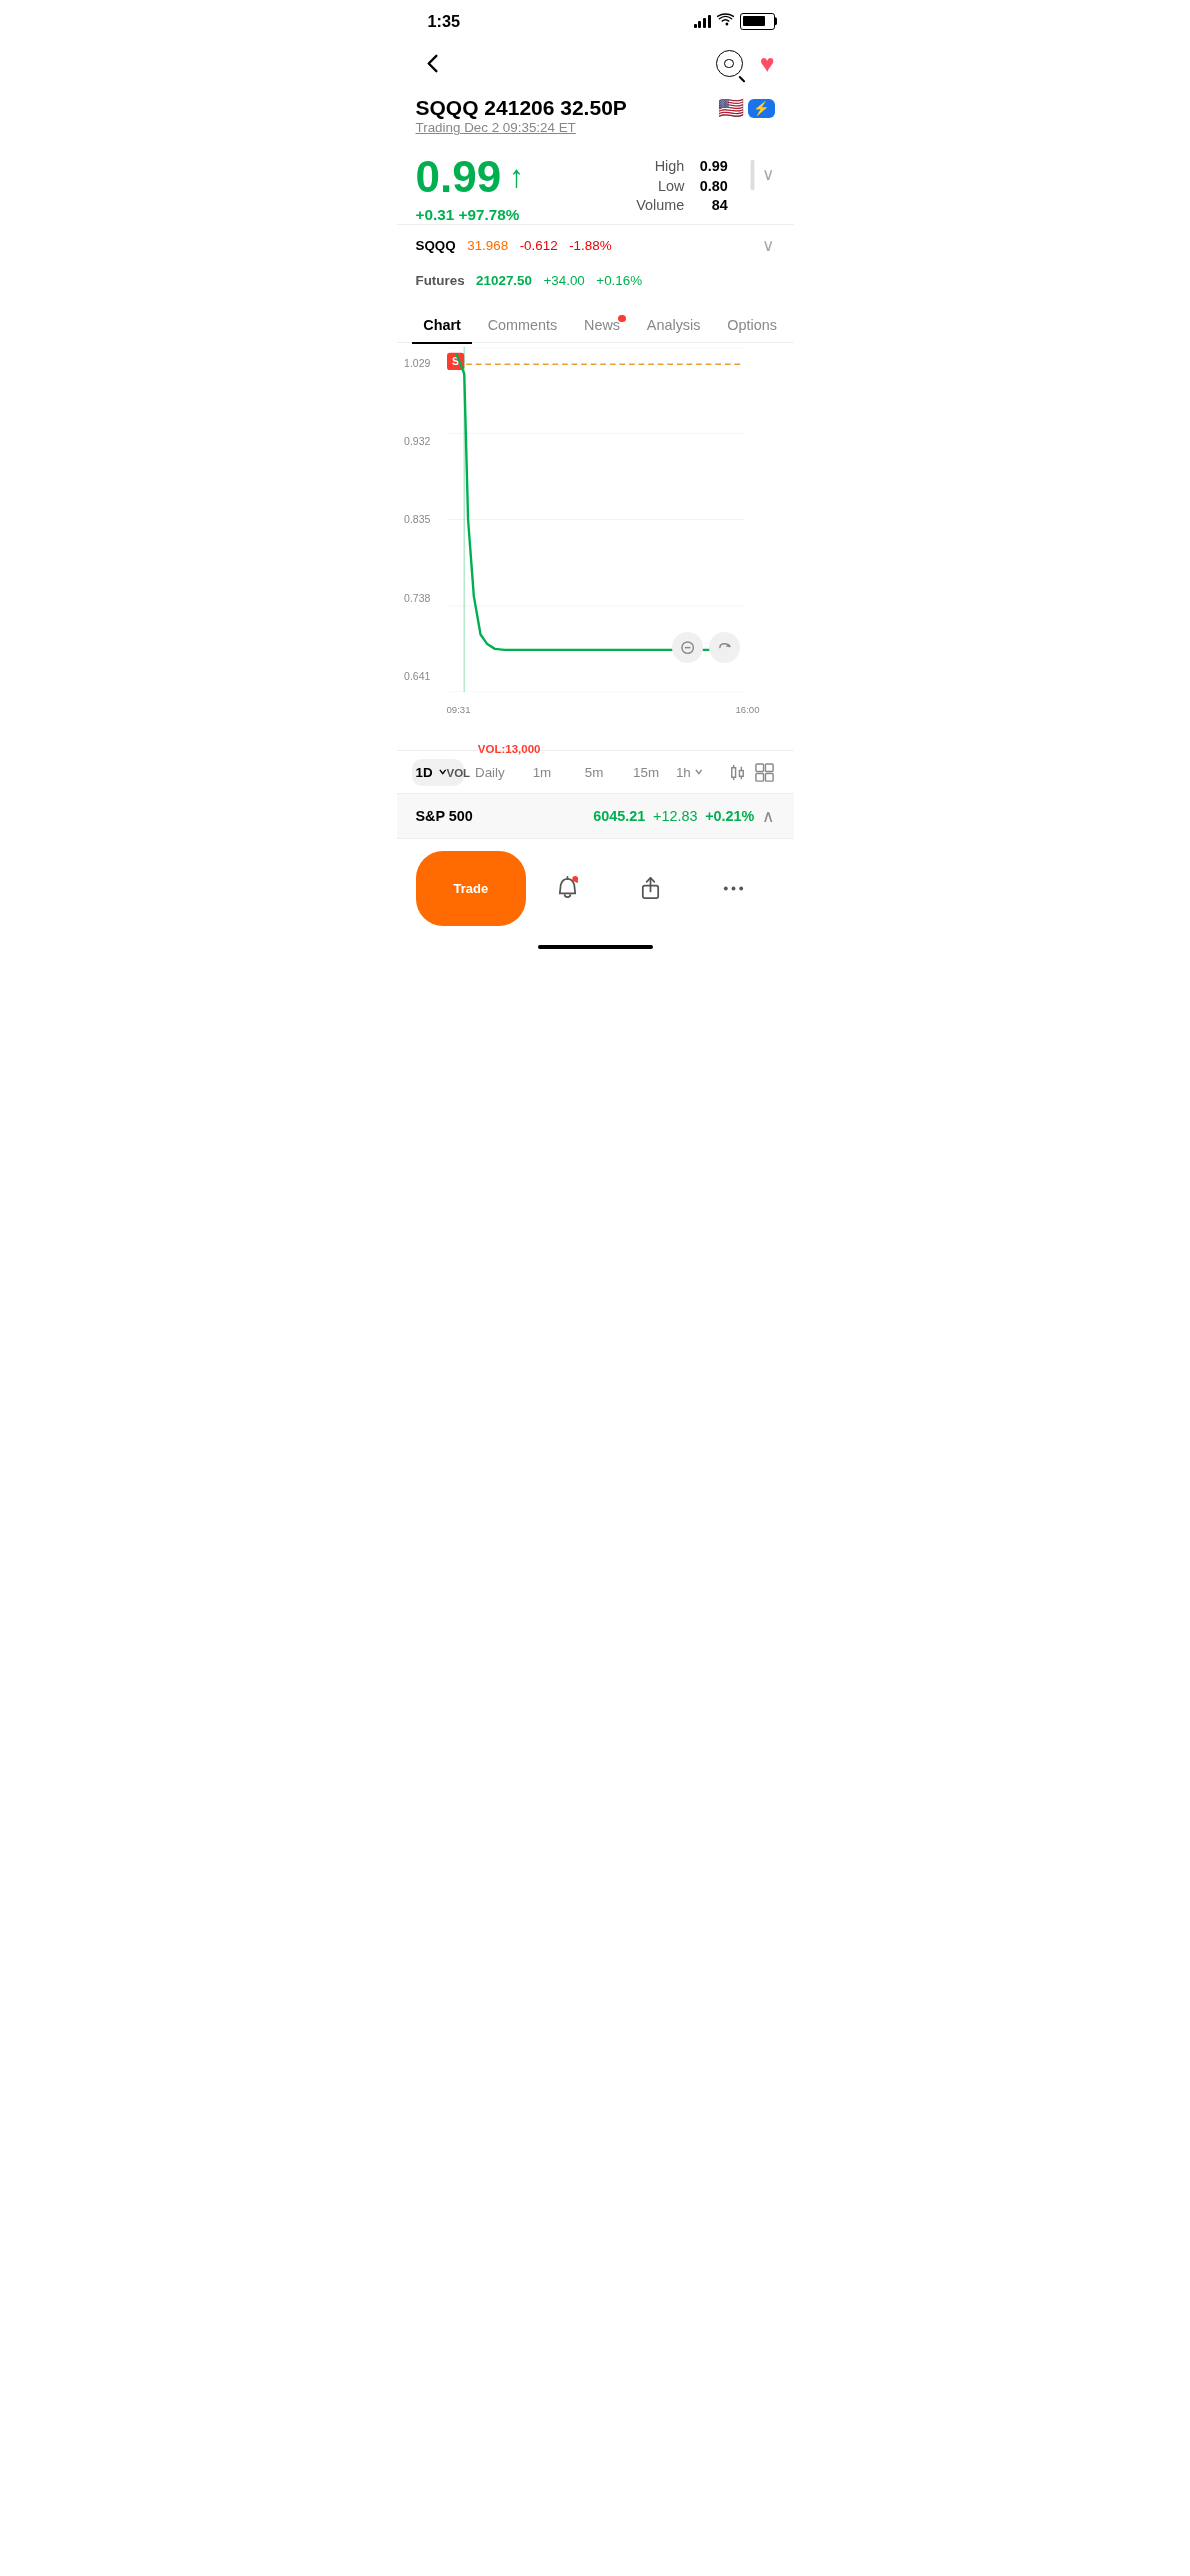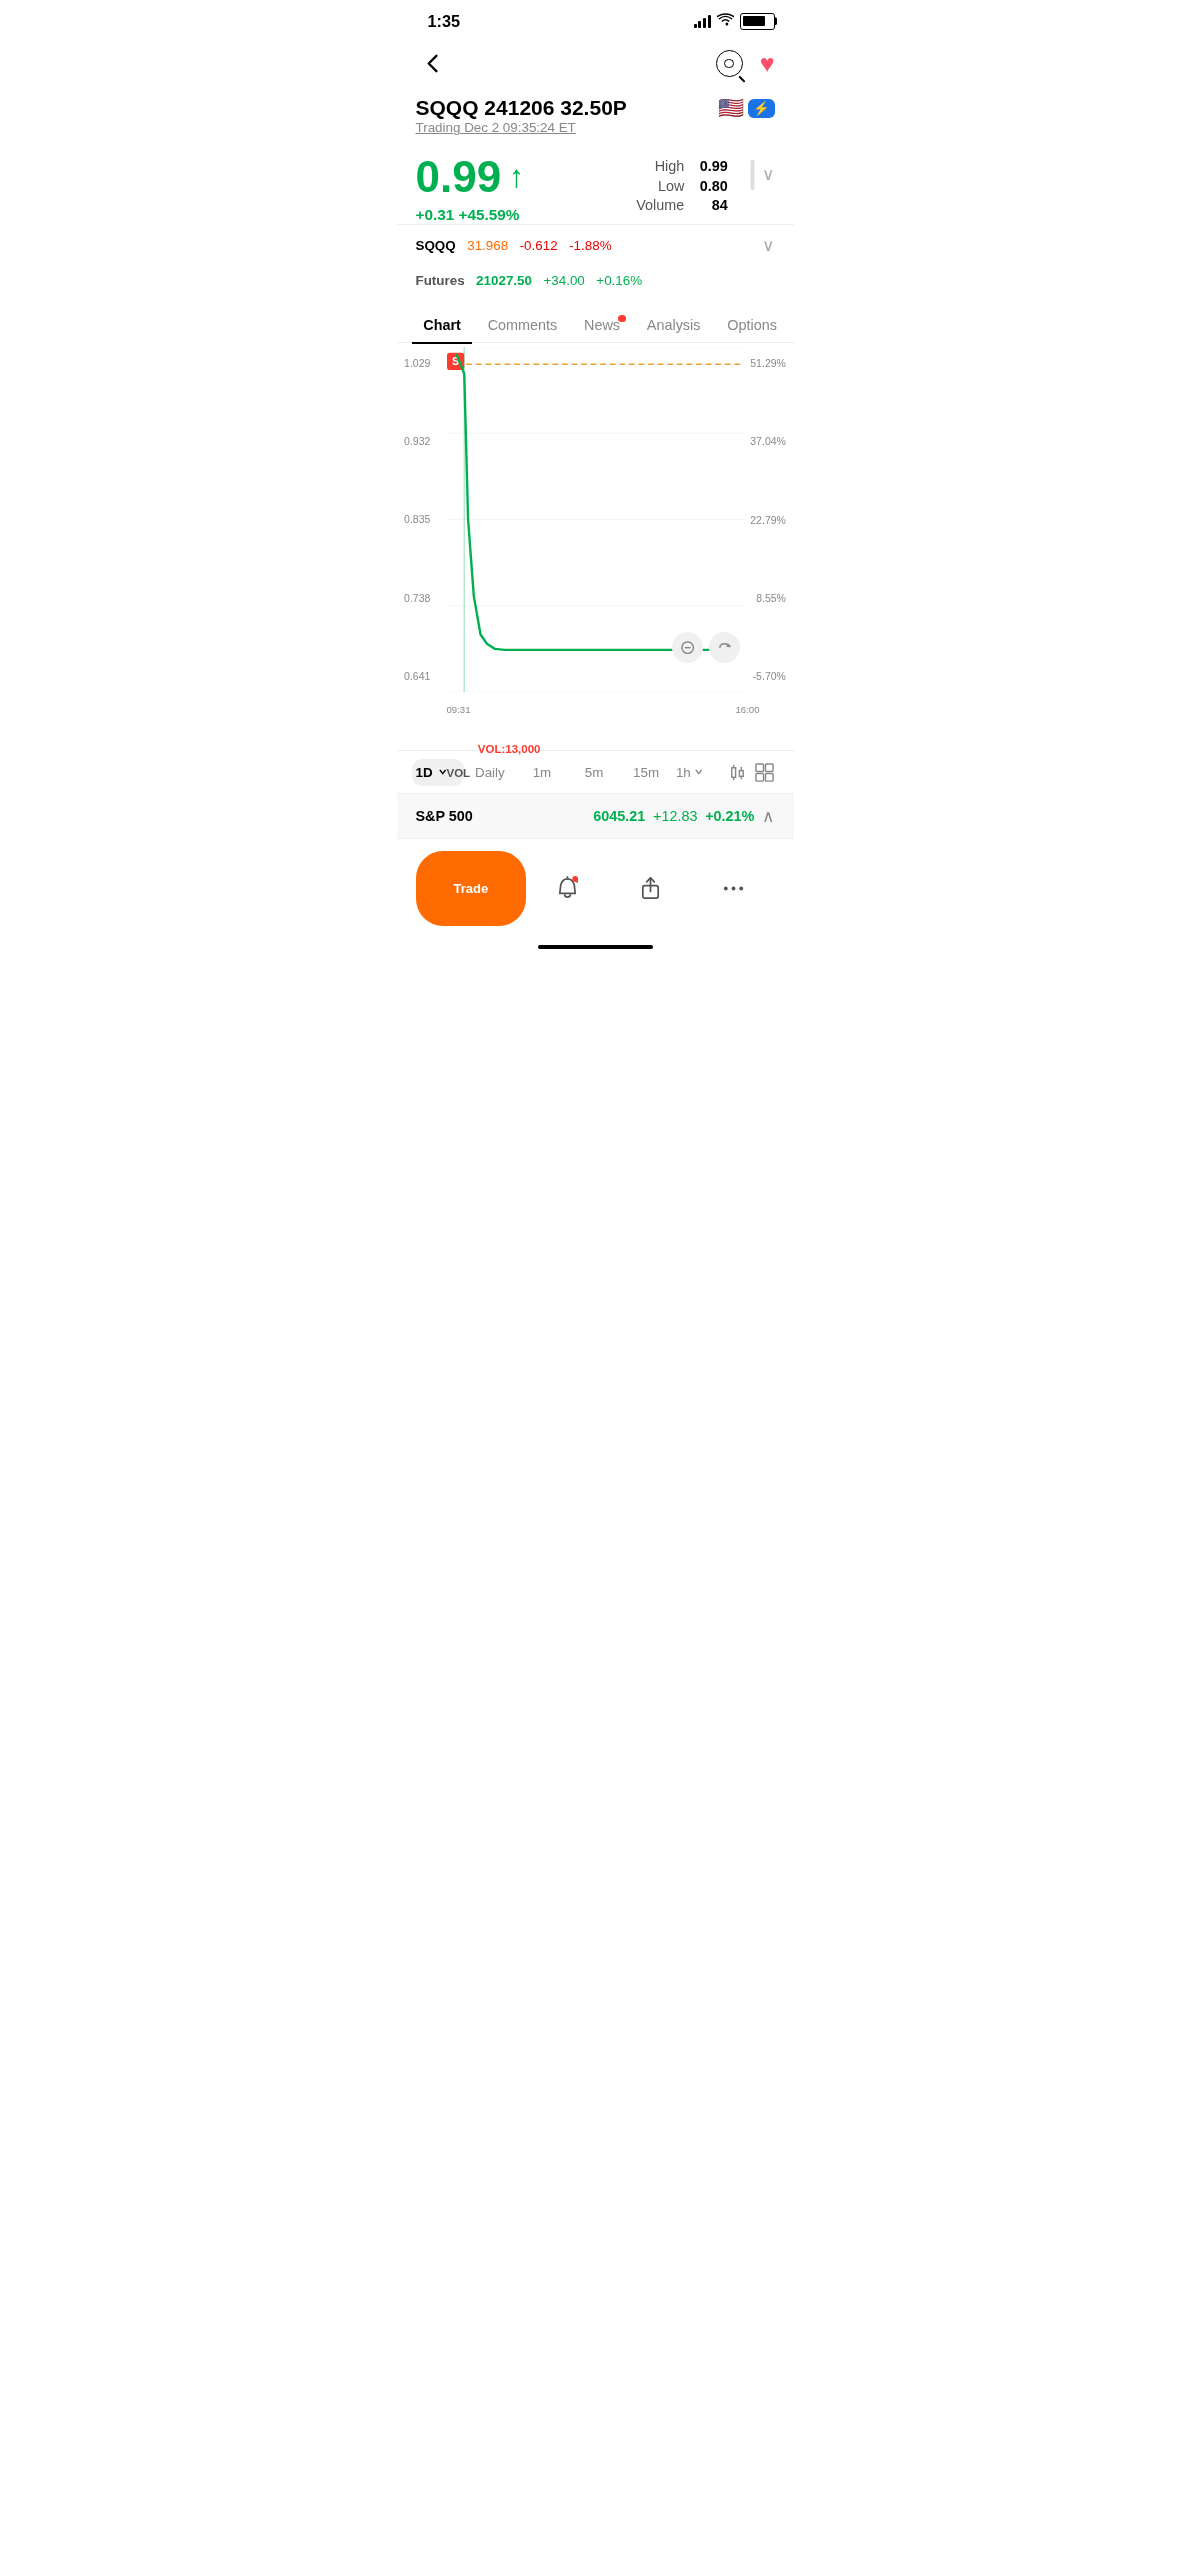--- a/index.html
+++ b/index.html
@@ -300,21 +300,21 @@
 
 <div class="price-section">
   <div class="price-left">
     <div class="main-price">
       <span>0.99</span>
       <span class="price-arrow">↑</span>
     </div>
     <div class="price-change">
       <span>+0.31</span>
       <span> </span>
-      <span>+45.59%</span>
+      <span>+97.78%</span>
     </div>
   </div>
   <div class="price-right">
     <table>
       <tbody>
           <tr>
         <td>High</td>
         <td>0.99</td>
       </tr>
       <tr>
@@ -375,27 +375,20 @@
   <div style="display:flex; width:100%; position:relative; height:403px;">
 
     <div style="position:absolute;left:0;top:0;bottom:58px;width:50px;display:flex;flex-direction:column;justify-content:space-between;padding:9.6px 0 9.6px 3.8px;">
       <span class="chart-y-label-left">1.029</span>
       <span class="chart-y-label-left">0.932</span>
       <span class="chart-y-label-left">0.835</span>
       <span class="chart-y-label-left">0.738</span>
       <span class="chart-y-label-left">0.641</span>
     </div>
 
-    <div style="position:absolute;right:0;top:0;bottom:58px;width:50px;display:flex;flex-direction:column;justify-content:space-between;padding:9.6px 3.8px 9.6px 0;text-align:right;">
-      <span class="chart-y-label-right">51.29%</span>
-      <span class="chart-y-label-right">37.04%</span>
-      <span class="chart-y-label-right">22.79%</span>
-      <span class="chart-y-label-right">8.55%</span>
-      <span class="chart-y-label-right">-5.70%</span>
-    </div>
 
     <div style="position:absolute;left:50px;right:50px;top:0;bottom:58px;">
       <svg width="100%" height="100%" viewBox="0 0 310 360" preserveAspectRatio="none">
 
         <line x1="0" y1="0" x2="310" y2="0" stroke="#e8e8e8" stroke-width="0.5"></line>
         <line x1="0" y1="90" x2="310" y2="90" stroke="#e8e8e8" stroke-width="0.5"></line>
         <line x1="0" y1="180" x2="310" y2="180" stroke="#e8e8e8" stroke-width="0.5"></line>
         <line x1="0" y1="270" x2="310" y2="270" stroke="#e8e8e8" stroke-width="0.5"></line>
         <line x1="0" y1="360" x2="310" y2="360" stroke="#e8e8e8" stroke-width="0.5"></line>
 

